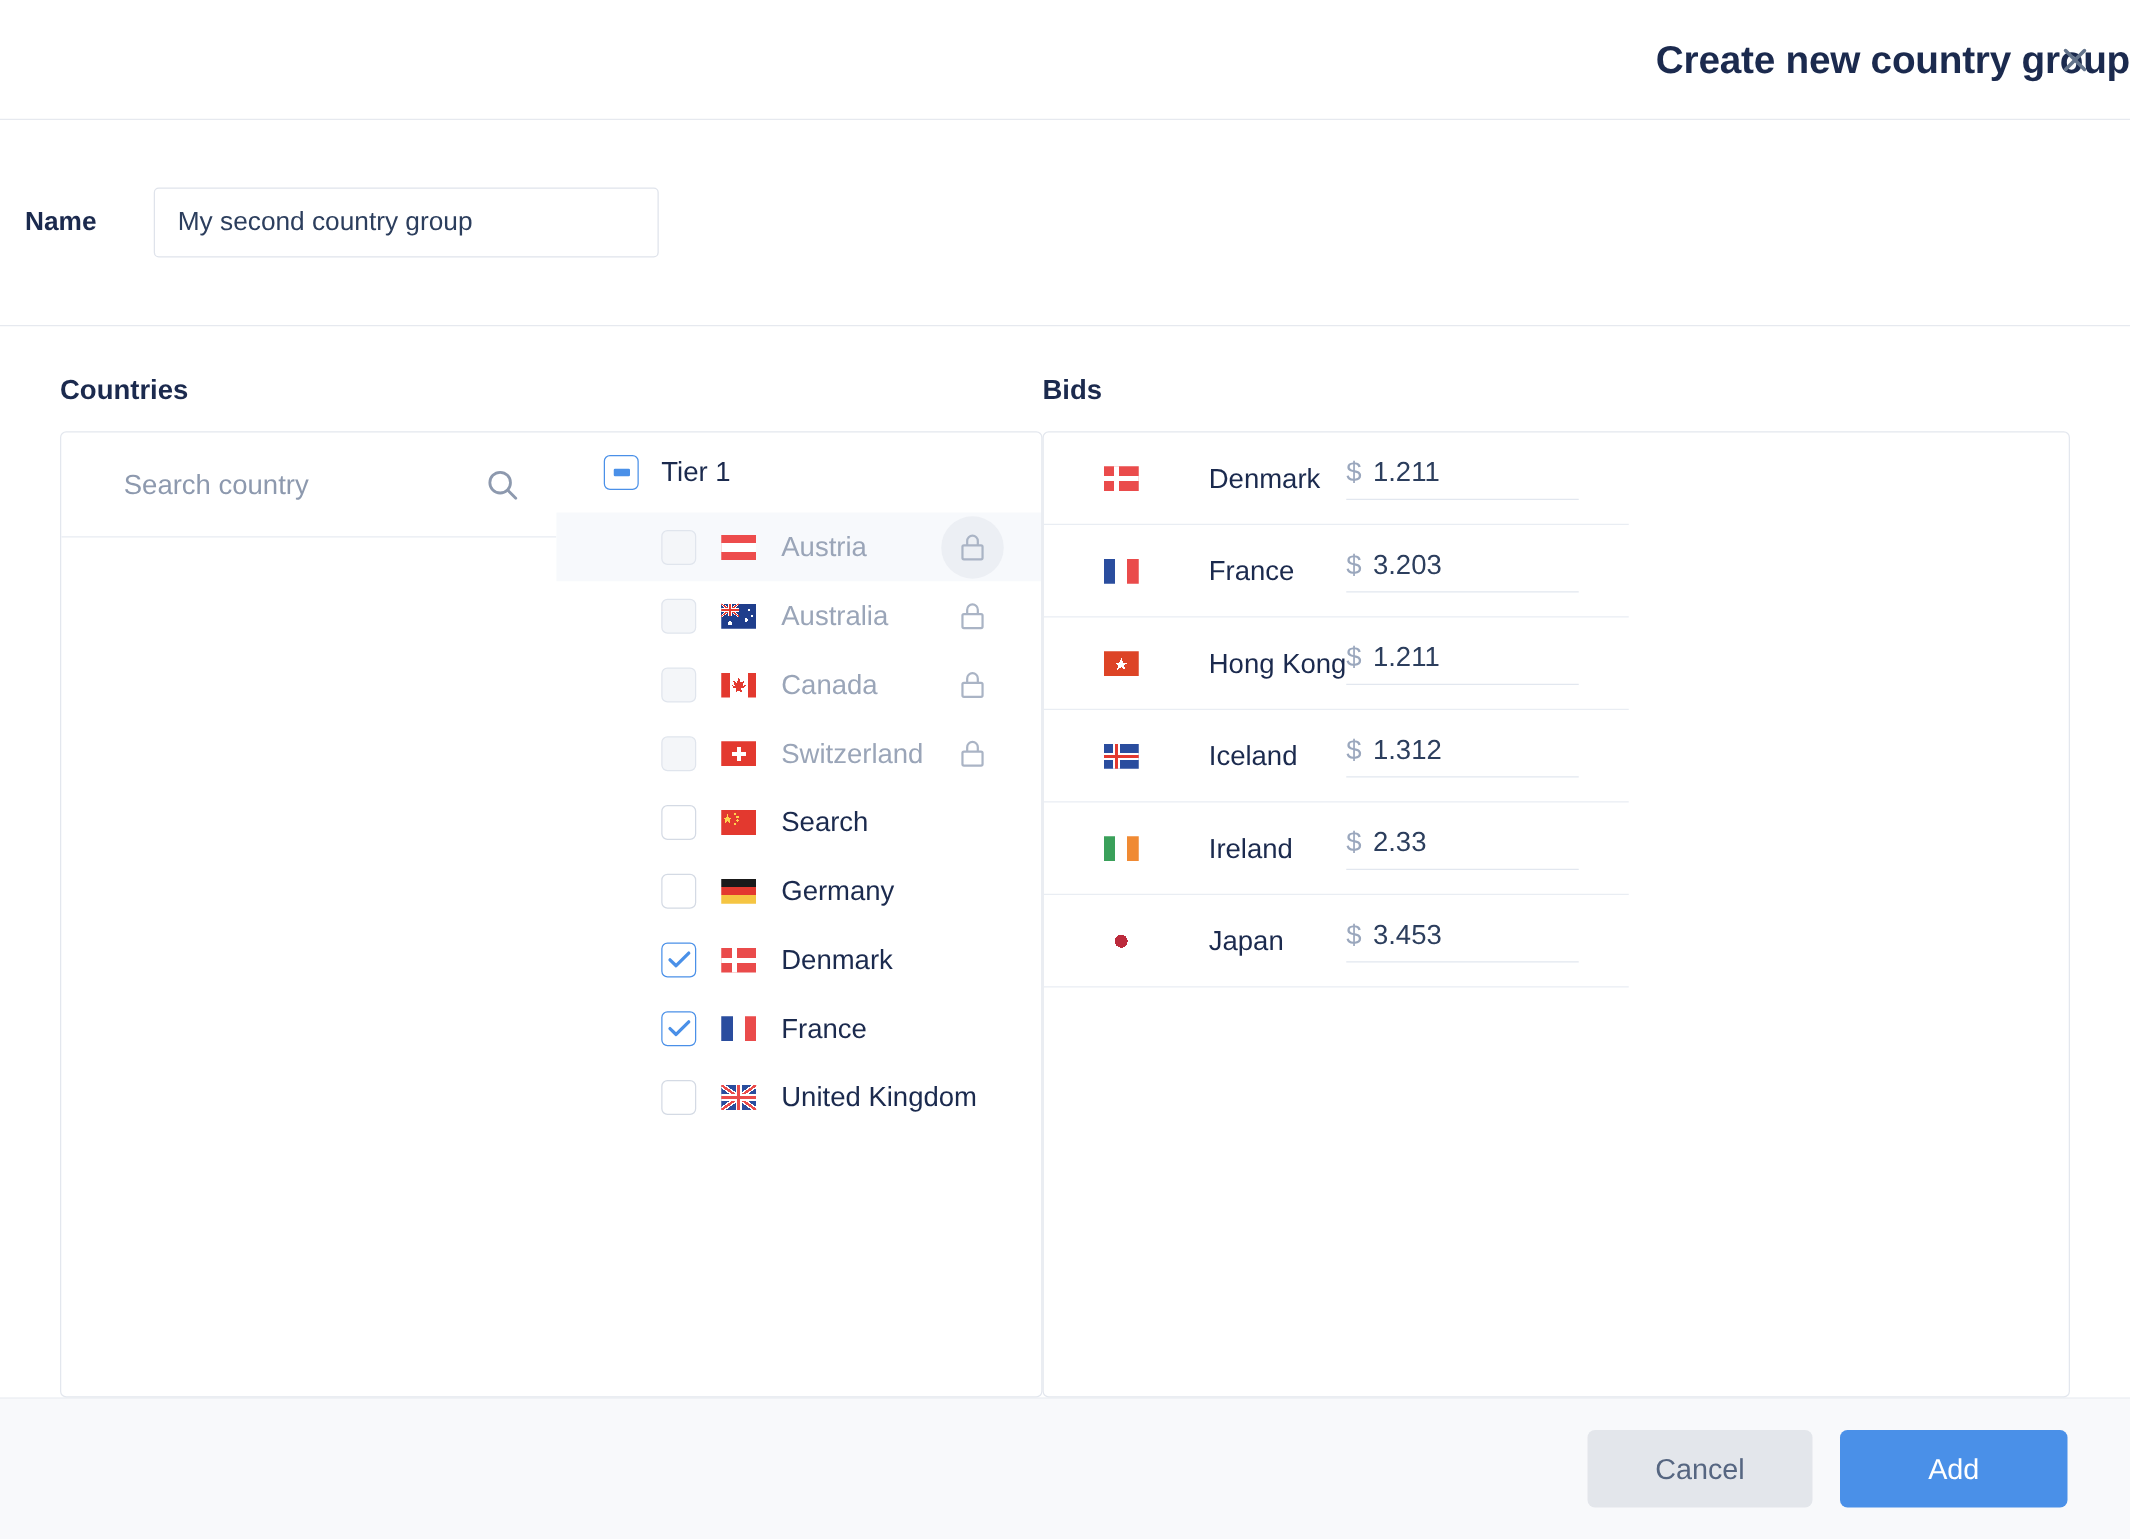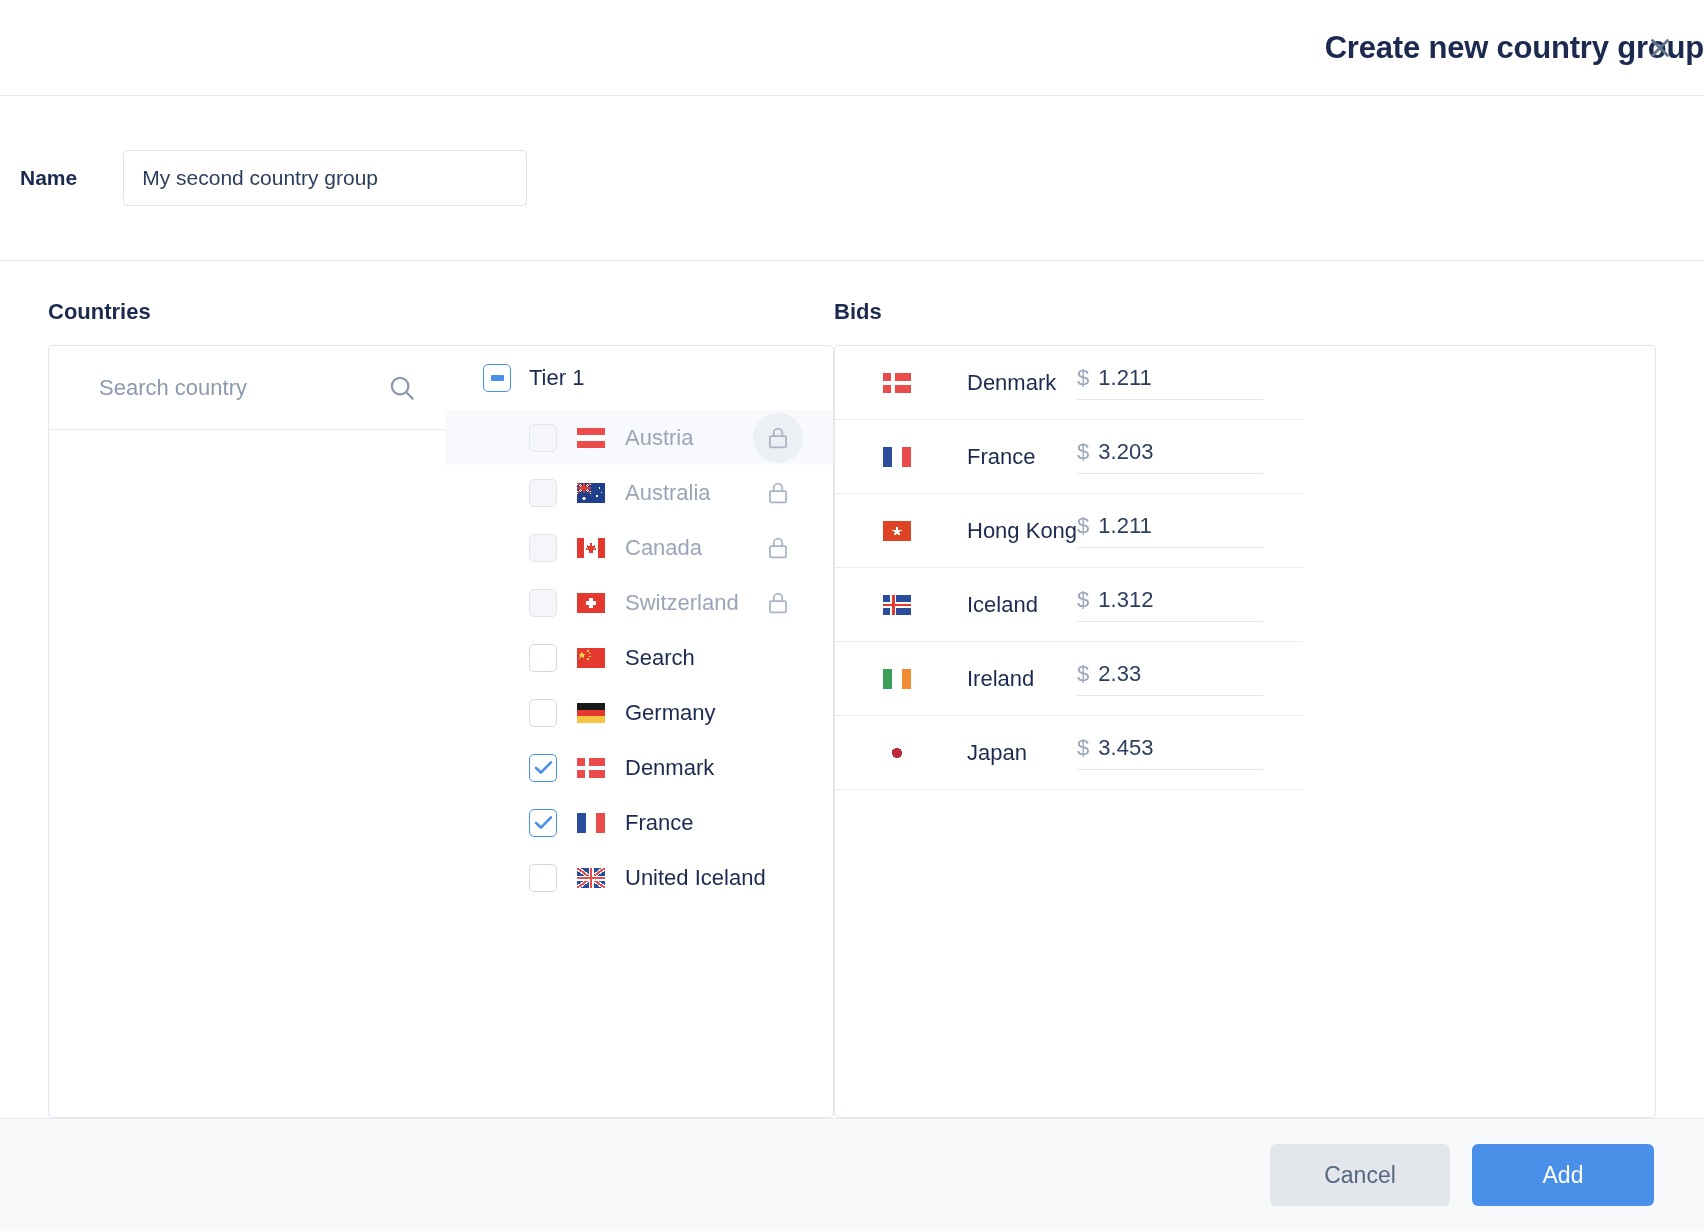--- a/index.html
+++ b/index.html
@@ -355,21 +355,21 @@
               <span class="cb  "></span>
               <span class="flag"><svg width="28" height="20" viewBox="0 0 28 20" shape-rendering="crispEdges">
                   <rect width="28" height="20" fill="#2a4d9e"></rect>
                   <path d="M0 0 L28 20 M28 0 L0 20" stroke="#fff" stroke-width="4"></path>
                   <path d="M0 0 L28 20 M28 0 L0 20" stroke="#ea4b4b" stroke-width="2"></path>
                   <rect x="11.5" width="5" height="20" fill="#fff"></rect>
                   <rect y="7.5" width="28" height="5" fill="#fff"></rect>
                   <rect x="12.75" width="2.5" height="20" fill="#ea4b4b"></rect>
                   <rect y="8.75" width="28" height="2.5" fill="#ea4b4b"></rect>
                 </svg></span>
-              <span class="country-name">United Iceland</span>
+              <span class="country-name">United Kingdom</span>
             </div>
           </div>
 
       </div>
     </div>
 
     <div class="panel panel-bids">
       <div class="panel-heading">Bids</div>
       <div class="panel-box">
         <div id="bids-list">

